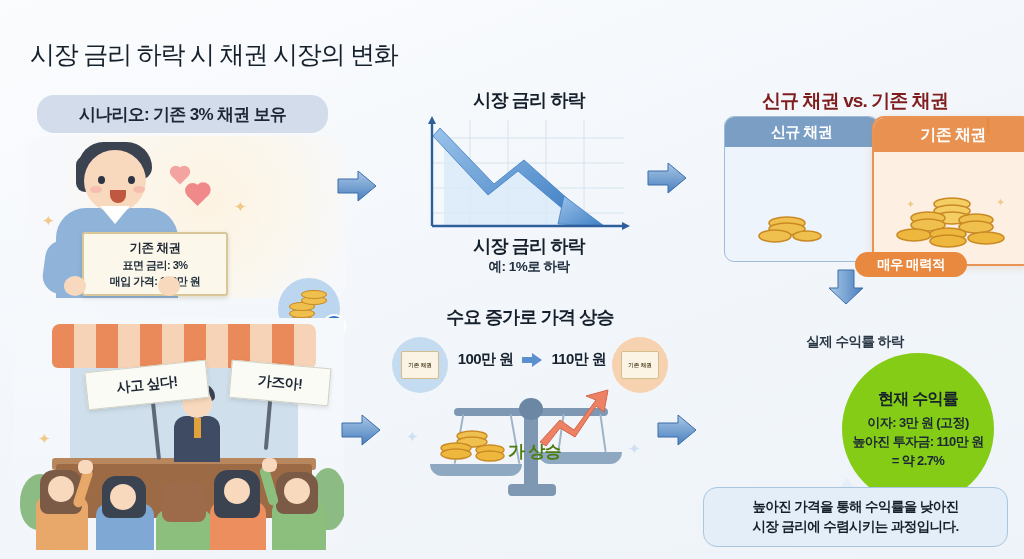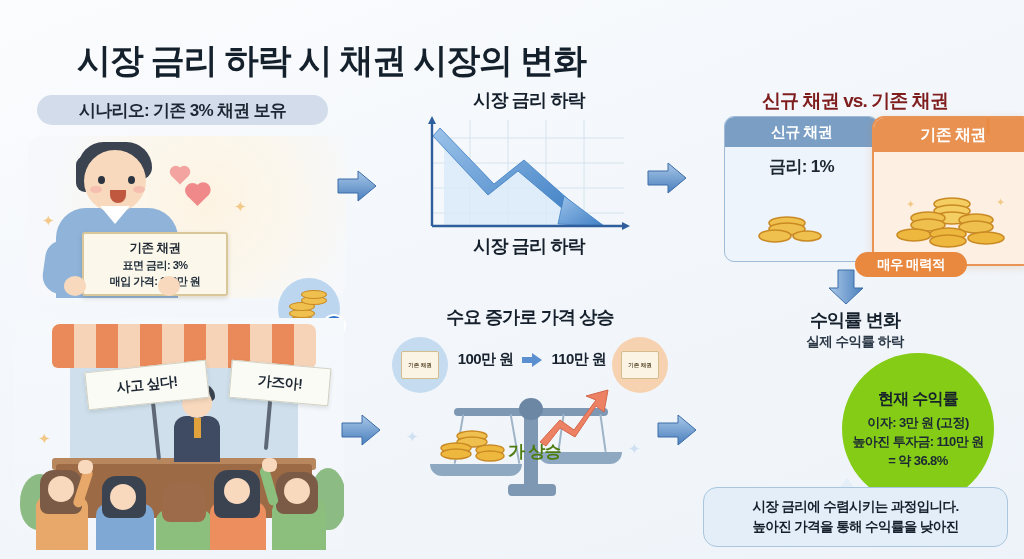--- a/index.html
+++ b/index.html
@@ -12,27 +12,27 @@
   }
   .root { position: absolute; inset: 0; }
 
   
   .subtitle {
     position: absolute; left: 30px; top: 18px;
     font-size: 15px; font-weight: 700; color: #2e3a46; letter-spacing: -0.4px;
   }
   .title {
     position: absolute; left: 30px; top: 38px;
-    font-size: 34px; font-weight: 700; color: #14202b; letter-spacing: -1.2px; margin-left: 47px;
+    font-size: 25px; font-weight: 400; color: #14202b; letter-spacing: -1.2px;
   }
 
   
   .scenario-pill {
     position: absolute; left: 37px; top: 95px;
-    width: 291px; height: 30px; border-radius: 17px;
+    width: 291px; height: 38px; border-radius: 17px;
     background: #d3dceb;
     display: flex; align-items: center; justify-content: center;
     font-size: 17px; font-weight: 800; color: #1d2733; letter-spacing: -0.7px;
   }
 
   
   .person-panel { position: absolute; left: 28px; top: 136px; width: 318px; height: 162px; }
   .person-bg {
     position: absolute; inset: 0;
     background: radial-gradient(circle at 56% 40%, #fdf3e2 0%, #fbf7ee 42%, #f6f8fc 78%);
@@ -356,30 +356,30 @@
         </linearGradient>
       </defs>
     <path d="M22 14 L76 70 L106 46 L160 94 L152 101 L100 57 L70 81 L15 22 Z" fill="url(#lg1)" stroke="#3f7fc4" stroke-width="0.8"></path>
     <path d="M146 82 L186 112 L140 110 Z" fill="url(#lg1)" stroke="#3f7fc4" stroke-width="0.8"></path>
     <line x1="14" y1="6" x2="14" y2="112" stroke="#2e5f9c" stroke-width="2.4"></line>
     <line x1="14" y1="112" x2="208" y2="112" stroke="#2e5f9c" stroke-width="2.4"></line>
     <path d="M14 2 L10 10 L18 10 Z" fill="#2e5f9c"></path>
     <path d="M212 112 L204 108 L204 116 Z" fill="#2e5f9c"></path>
   </svg>
   <div class="chart-foot">시장 금리 하락</div>
+  <div class="chart-sub">예: 1%로 하락</div>
 
   <svg class="arrow-r" style="left:646px;top:160px;" viewBox="0 0 42 36">
     <path d="M2 11 H22 V3 L40 18 L22 33 V25 H2 Z" fill="url(#ag1)" stroke="#3c6ca8" stroke-width="1"></path>
   </svg>
 
   <div class="cmp-title">신규 채권 vs. 기존 채권</div>
   <div class="cmp-wrap">
     <div class="cmp-card new">
       <div class="cmp-head new">신규 채권</div>
-      <div class="cmp-rate">금리: 1%</div>
       <svg width="90" height="40" viewBox="0 0 90 40" style="position:absolute;left:30px;top:92px;">
         <ellipse cx="32" cy="14" rx="18" ry="6" fill="#f0c04e" stroke="#c98a24" stroke-width="1.6"></ellipse>
         <ellipse cx="32" cy="20" rx="18" ry="6" fill="#f0c04e" stroke="#c98a24" stroke-width="1.6"></ellipse>
         <ellipse cx="20" cy="27" rx="16" ry="6" fill="#f0c04e" stroke="#c98a24" stroke-width="1.6"></ellipse>
         <ellipse cx="52" cy="27" rx="14" ry="5" fill="#f0c04e" stroke="#c98a24" stroke-width="1.6"></ellipse>
       </svg>
     </div>
     <div class="cmp-card old">
       <div class="cmp-head old">기존 채권</div>
       <svg width="130" height="58" viewBox="0 0 130 58" style="position:absolute;left:14px;top:76px;">
@@ -461,30 +461,29 @@
     </svg>
     <div class="sparkle" style="left:-4px;top:48px;color:#cfe0f2;">✦</div>
     <div class="sparkle" style="left:218px;top:60px;color:#cfe0f2;">✦</div>
   </div>
   <div class="rise-text">가 상승</div>
 
   <svg class="arrow-r" style="left:656px;top:412px;" viewBox="0 0 42 36">
     <path d="M2 11 H22 V3 L40 18 L22 33 V25 H2 Z" fill="url(#ag1)" stroke="#3c6ca8" stroke-width="1"></path>
   </svg>
 
-  <div class="yield-title">수익률 변화</div>
   <div class="yield-sub">실제 수익률 하락</div>
 
 
   <div class="yield-circle now">
     <div class="y-title">현재 수익률</div>
     <div class="y-line big">이자: 3만 원 (고정)</div>
     <div class="y-line big">높아진 투자금: 110만 원</div>
-    <div class="y-line big">= 약 36.8%</div>
+    <div class="y-line big">= 약 2.7%</div>
   </div>
 
   <div class="conclusion-tip"></div>
   <div class="conclusion">
+    <div class="conclusion-line">높아진 가격을 통해 수익률을 낮아진</div>
     <div class="conclusion-line">시장 금리에 수렴시키는 과정입니다.</div>
-    <div class="conclusion-line">높아진 가격을 통해 수익률을 낮아진</div>
   </div>
 
 </div>
 
 </body></html>

